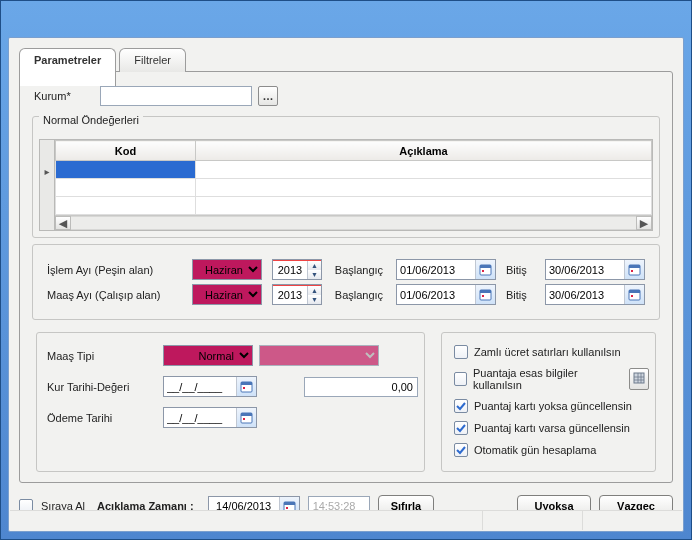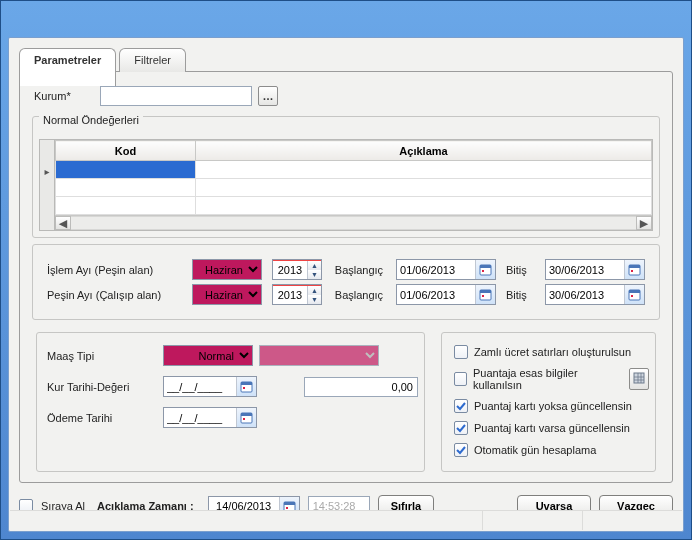--- a/index.html
+++ b/index.html
@@ -367,21 +367,21 @@
               <svg width="13" height="13">
                   <rect x="1" y="2" width="11" height="10" rx="1" fill="#fff" stroke="#4a76b8"></rect>
                   <rect x="1" y="2" width="11" height="3" fill="#4a76b8"></rect>
                   <rect x="3" y="7" width="2" height="2" fill="#d24"></rect>
                 </svg>
             </div>
           </div>
         </div>
 
         <div class="row month-row">
-          <span class="lbl lbl1">Peşin Ayı (Çalışıp alan)</span>
+          <span class="lbl lbl1">Maaş Ayı (Çalışıp alan)</span>
           <select class="combo" style="width:72px">
             <option>Haziran</option>
           </select>
           <div class="spin">
             <input type="text" value="2013" style="">
             <div class="spbtns">
               <div>▲</div>
               <div>▼</div>
             </div>
           </div>
@@ -444,21 +444,21 @@
                     <rect x="3" y="7" width="2" height="2" fill="#d24"></rect>
                   </svg>
               </div>
             </div>
           </div>
         </div>
 
         <div class="group" style="min-height:130px;">
           <div class="chk-row">
             <span class="chk"></span>
-            <span class="lbl">Zamlı ücret satırları oluşturulsun</span>
+            <span class="lbl">Zamlı ücret satırları kullanılsın</span>
           </div>
           <div class="chk-row">
             <span class="chk"></span>
             <span class="lbl">Puantaja esas bilgiler kullanılsın</span>
             <span style="flex:1"></span>
             <div class="small-btn">
               <span>
                 <svg width="12" height="12">
                     <rect x="1" y="1" width="10" height="10" fill="#cfd6df" stroke="#6d7a8c"></rect>
                     <path d="M1 5 H11 M1 8 H11 M5 1 V11 M8 1 V11" stroke="#6d7a8c" stroke-width="0.8"></path>
@@ -509,21 +509,21 @@
             </svg>
         </div>
       </div>
       <input type="text" class="txt" style="width: 62px; color: rgb(170, 170, 170);" readonly="" value="14:53:28">
       <div class="btn">
           <span>Sıfırla</span>
         </div>
       <div style="flex:1"></div>
       <div class="btn" style="width:74px">
           <u>U</u>
-          <span>varsa</span>
+          <span>yoksa</span>
         </div>
       <div class="btn" style="width:74px">
           <u>V</u>
           <span>azgeç</span>
         </div>
     </div>
 
     <div class="statusbar">
       <div class="cell"></div>
       <div class="cell"></div>

